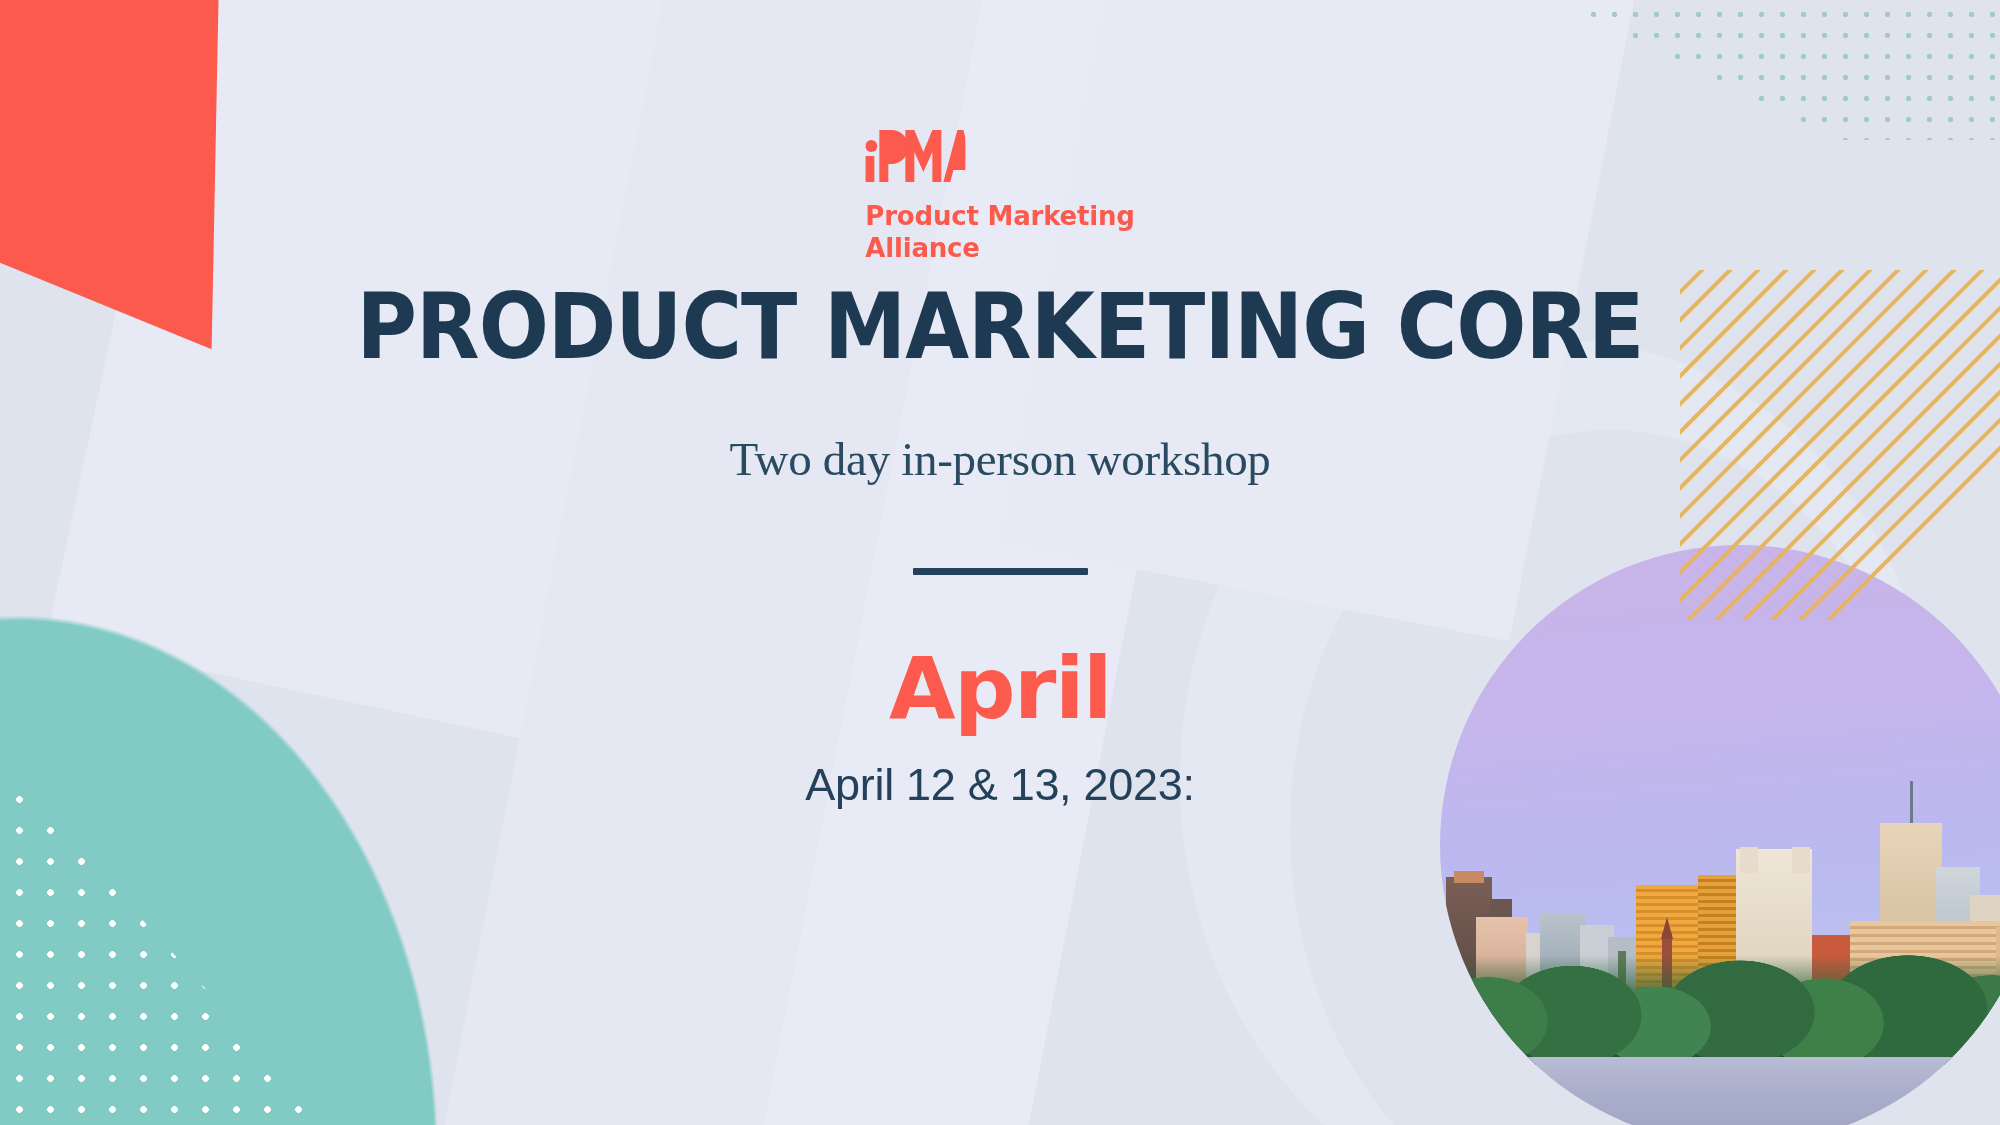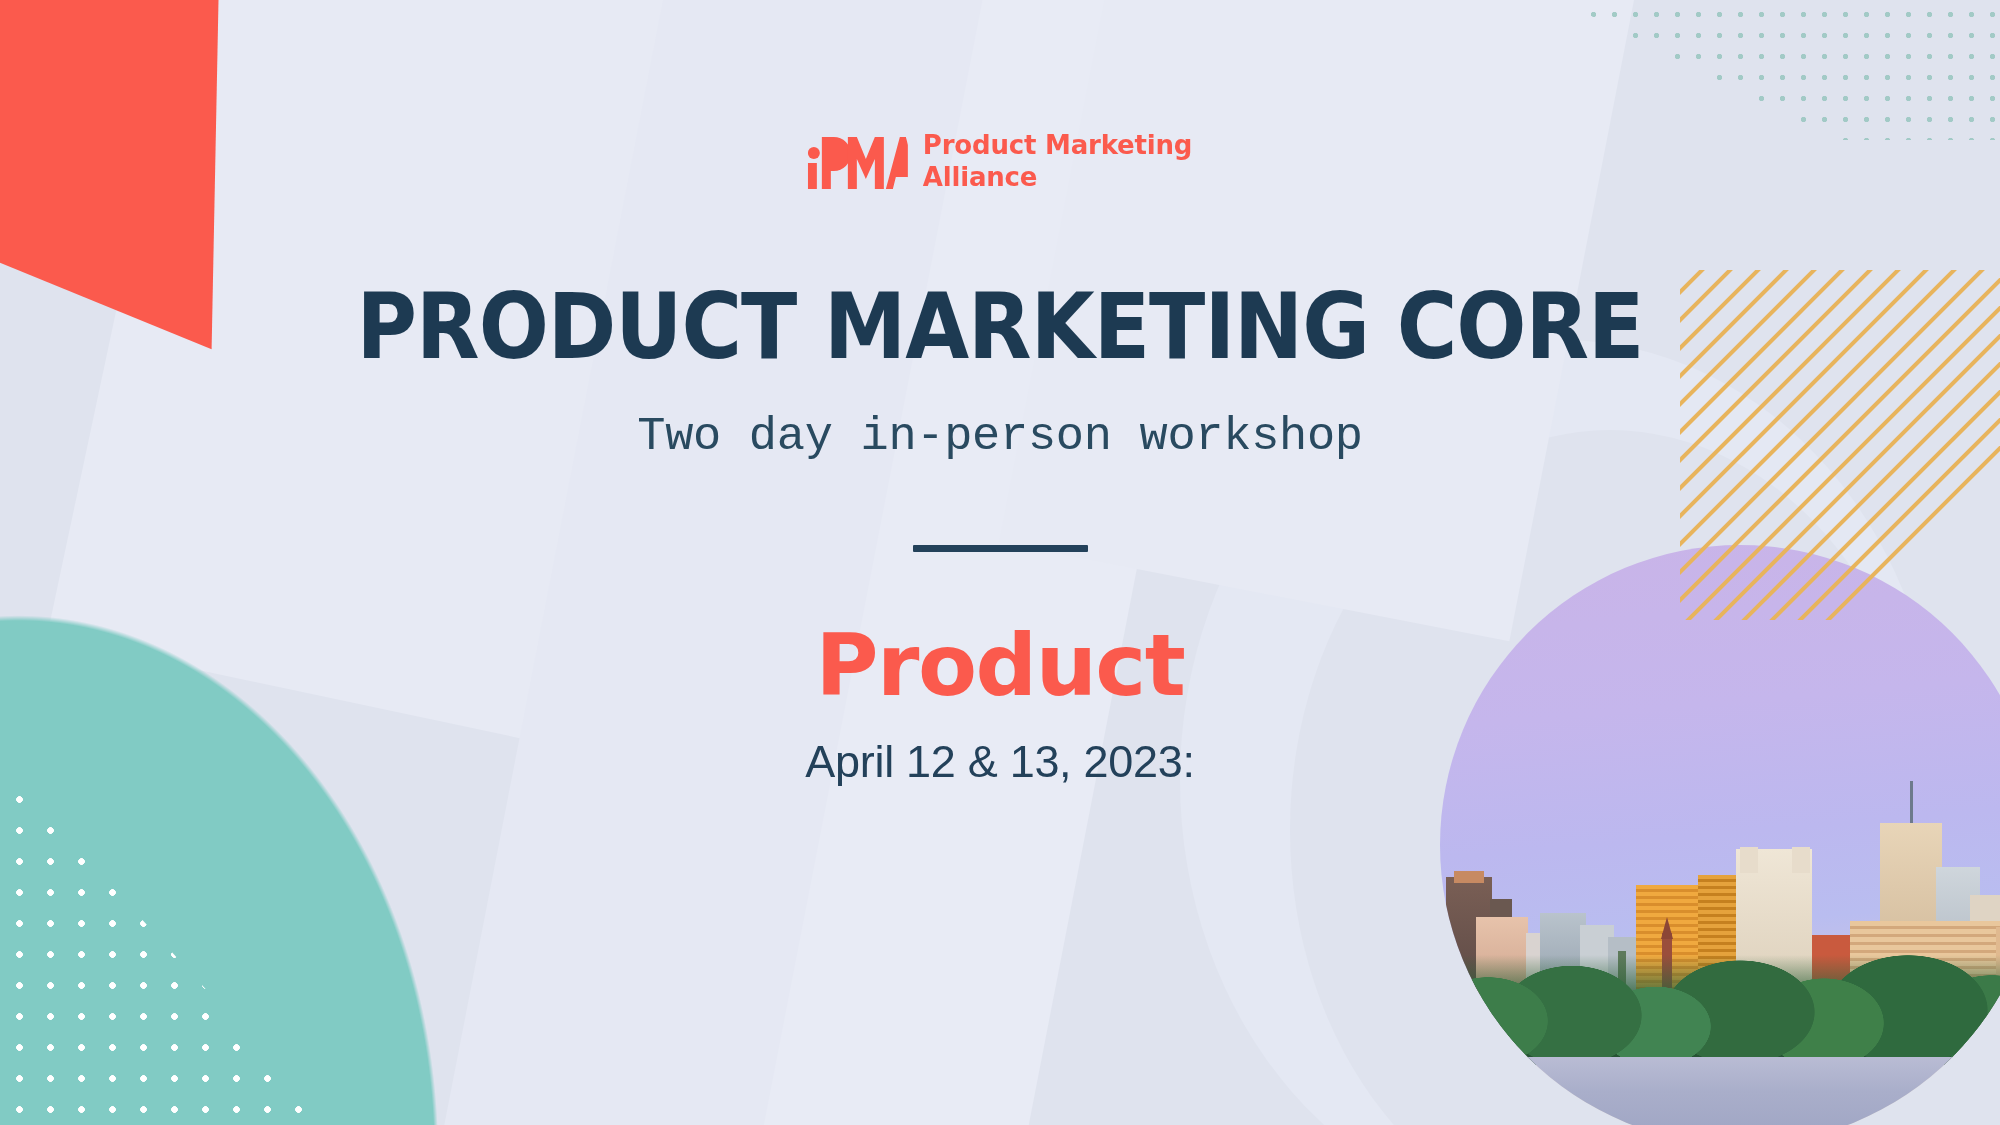--- a/index.html
+++ b/index.html
@@ -130,21 +130,21 @@
     width:3.5px;height:560px;
     background:#e8b45c;
     transform-origin:center;
     transform:rotate(45deg);
     top:-110px;
   }
 
   
   .logo{
     position:absolute;left:50%;top:130px;transform:translateX(-50%);
-    display:flex;align-items:flex-end;gap:15px;
+    display:flex;align-items:flex-start;gap:15px;flex-direction:column;
   }
   .logo-mark{display:block;}
   .logo-words{
     color:#fb5a4d;
     font-family:"DejaVu Sans", sans-serif;
     font-weight:bold;
     font-size:26px;
     line-height:1.22;
     letter-spacing:-.2px;
     white-space:pre-line;
@@ -159,23 +159,23 @@
     margin-top:282px;
     color:#1d3a52;
     font-family:"DejaVu Sans Condensed","Liberation Sans Narrow","Liberation Sans", sans-serif;
     font-weight:bold;
     font-size:90px;
     letter-spacing:-1px;
     line-height:1;
     transform:scaleX(1.02);
   }
   .subhead{
-    margin-top:38px;
+    margin-top:60px;
     color:#294a60;
-    font-family:Liberation Mono, monospace;
+    font-family:Liberation Serif, serif;
     font-weight:400;
     font-size:47px;
     letter-spacing:-.3px;
   }
   .rule{
     width:175px;height:7px;background:#23415a;
     margin:82px auto 0;border-radius:1px;
   }
   .city{
     margin-top:68px;
@@ -287,19 +287,19 @@
       </svg>
     </span>
     <span class="logo-words">Product Marketing
 Alliance</span>
   </div>
 
   <div class="content">
     <div class="headline">PRODUCT MARKETING CORE</div>
     <div class="subhead">Two day in-person workshop</div>
     <div class="rule"></div>
-    <div class="city">Product</div>
+    <div class="city">April</div>
     <div class="when">
       <div>April 12 &amp; 13, 2023:</div>
     </div>
   </div>
 
 </div>
 
 </body></html>

